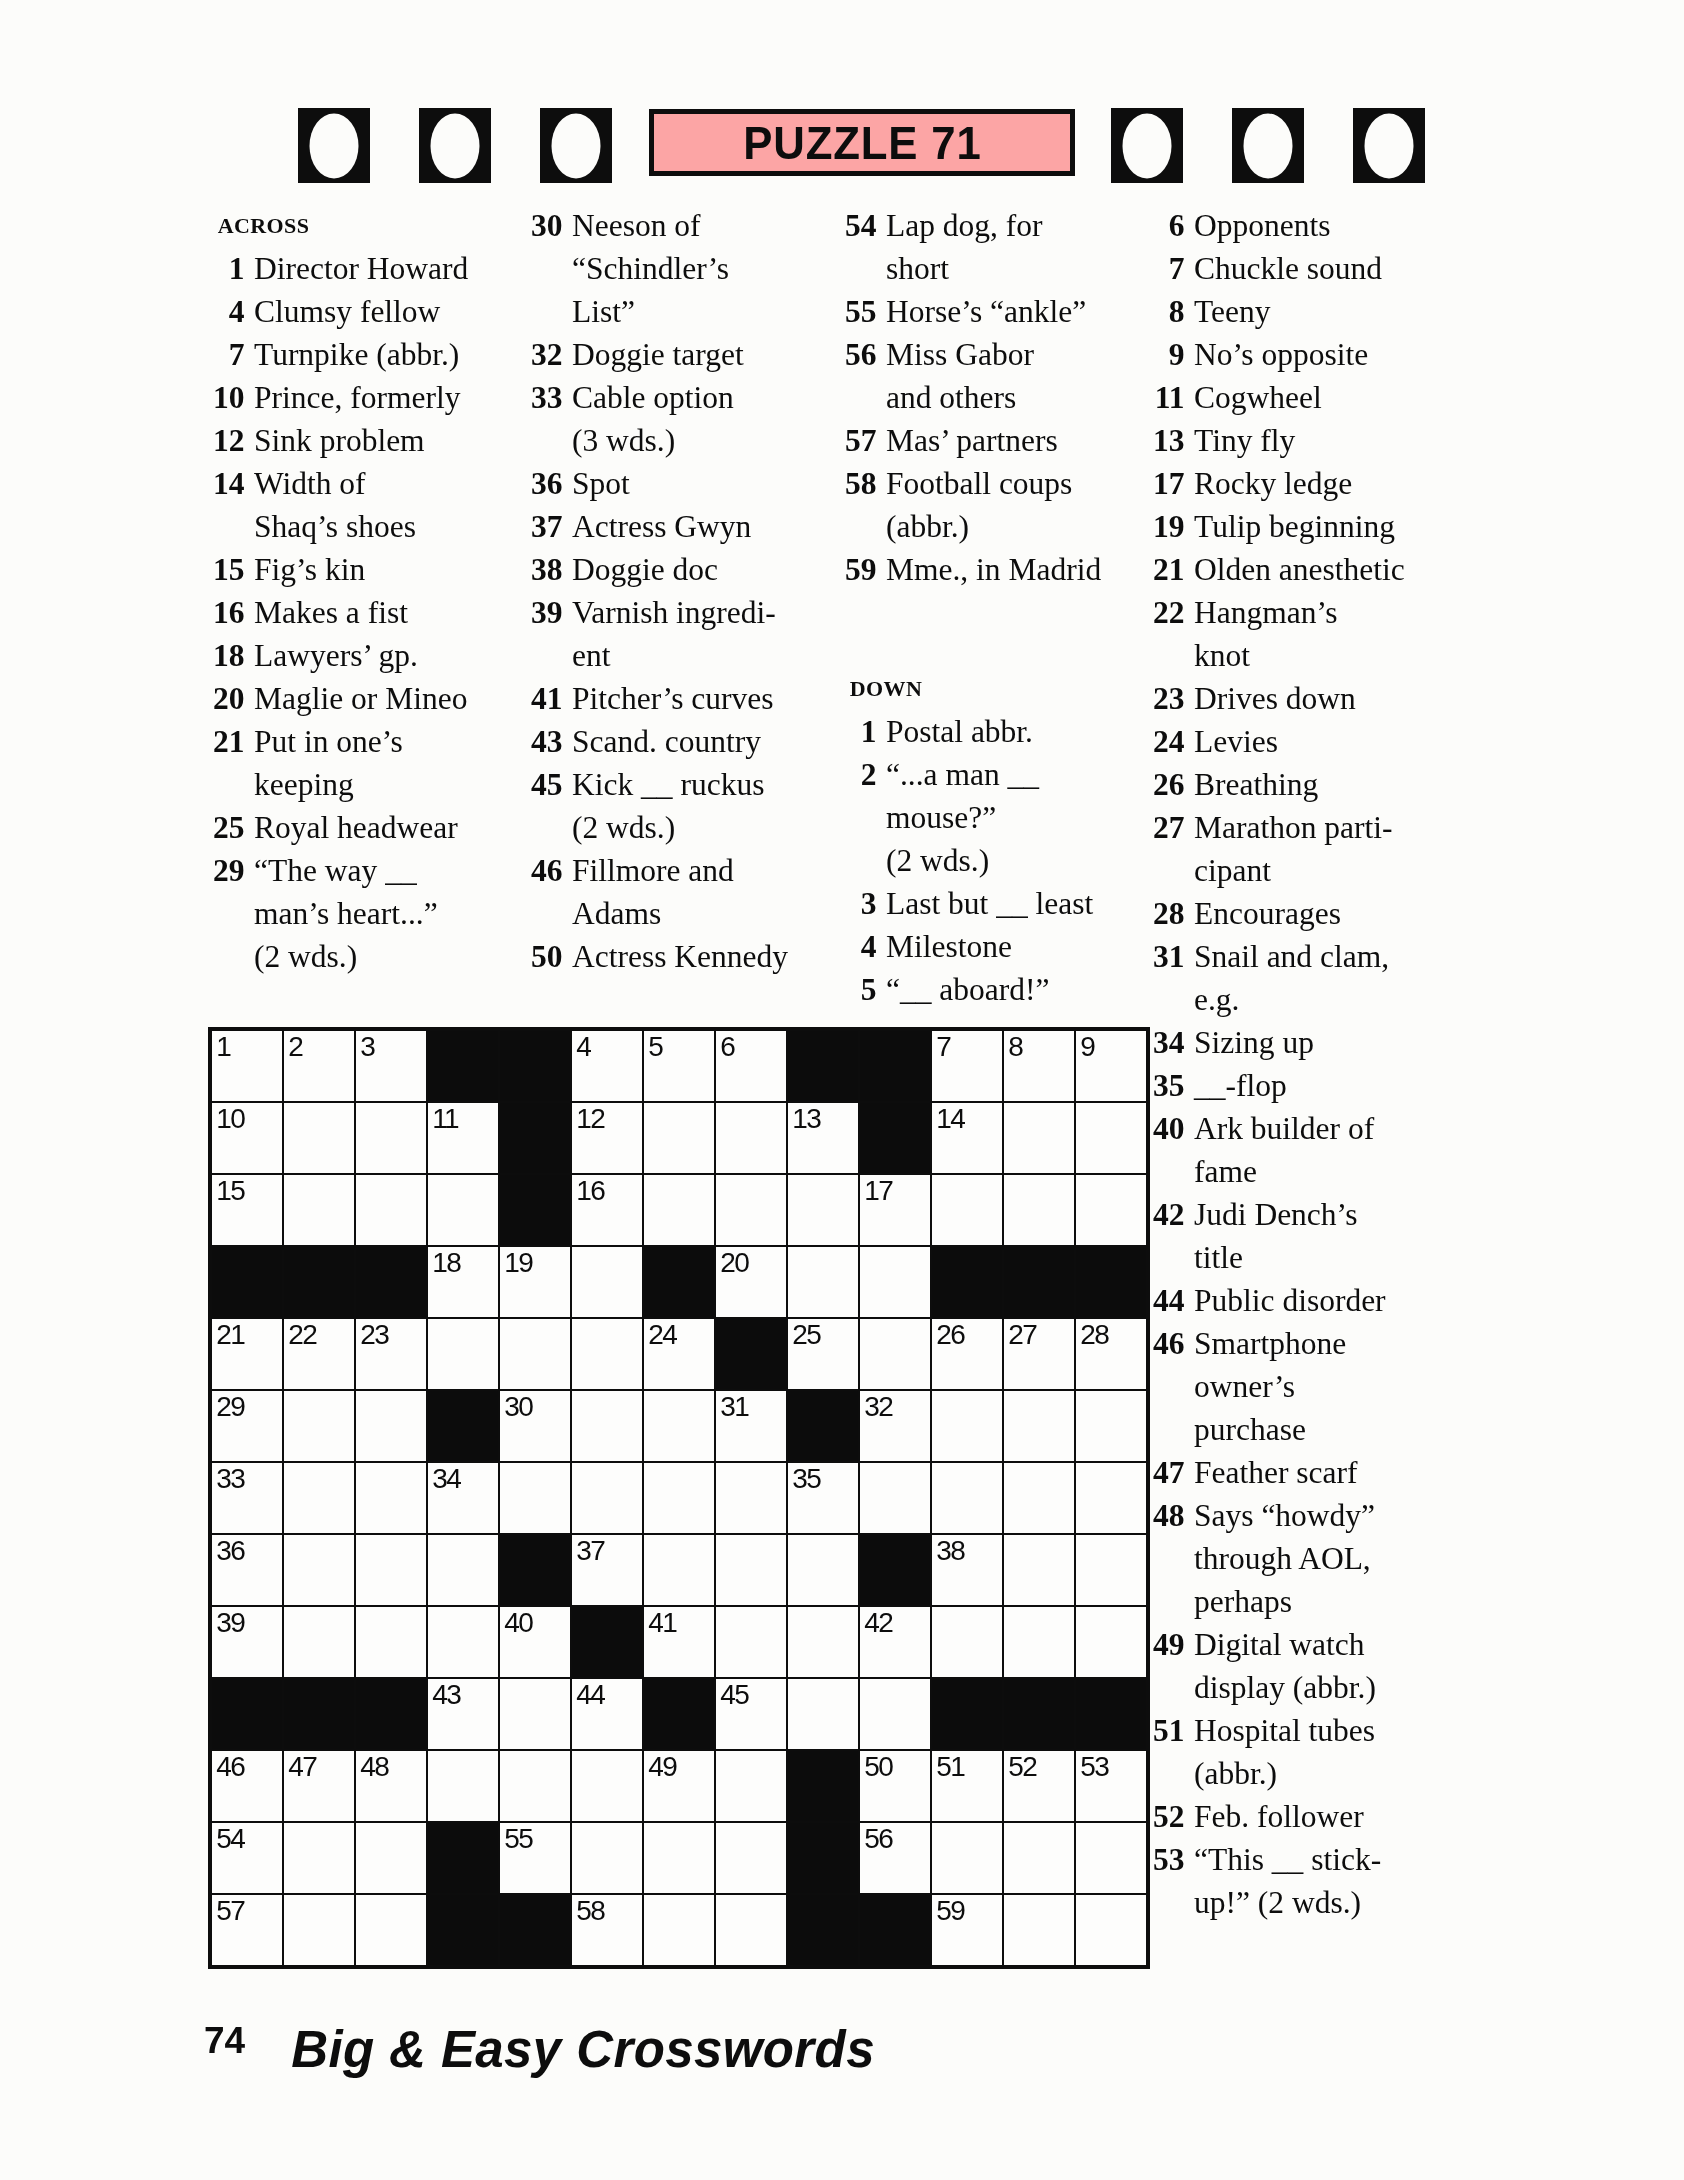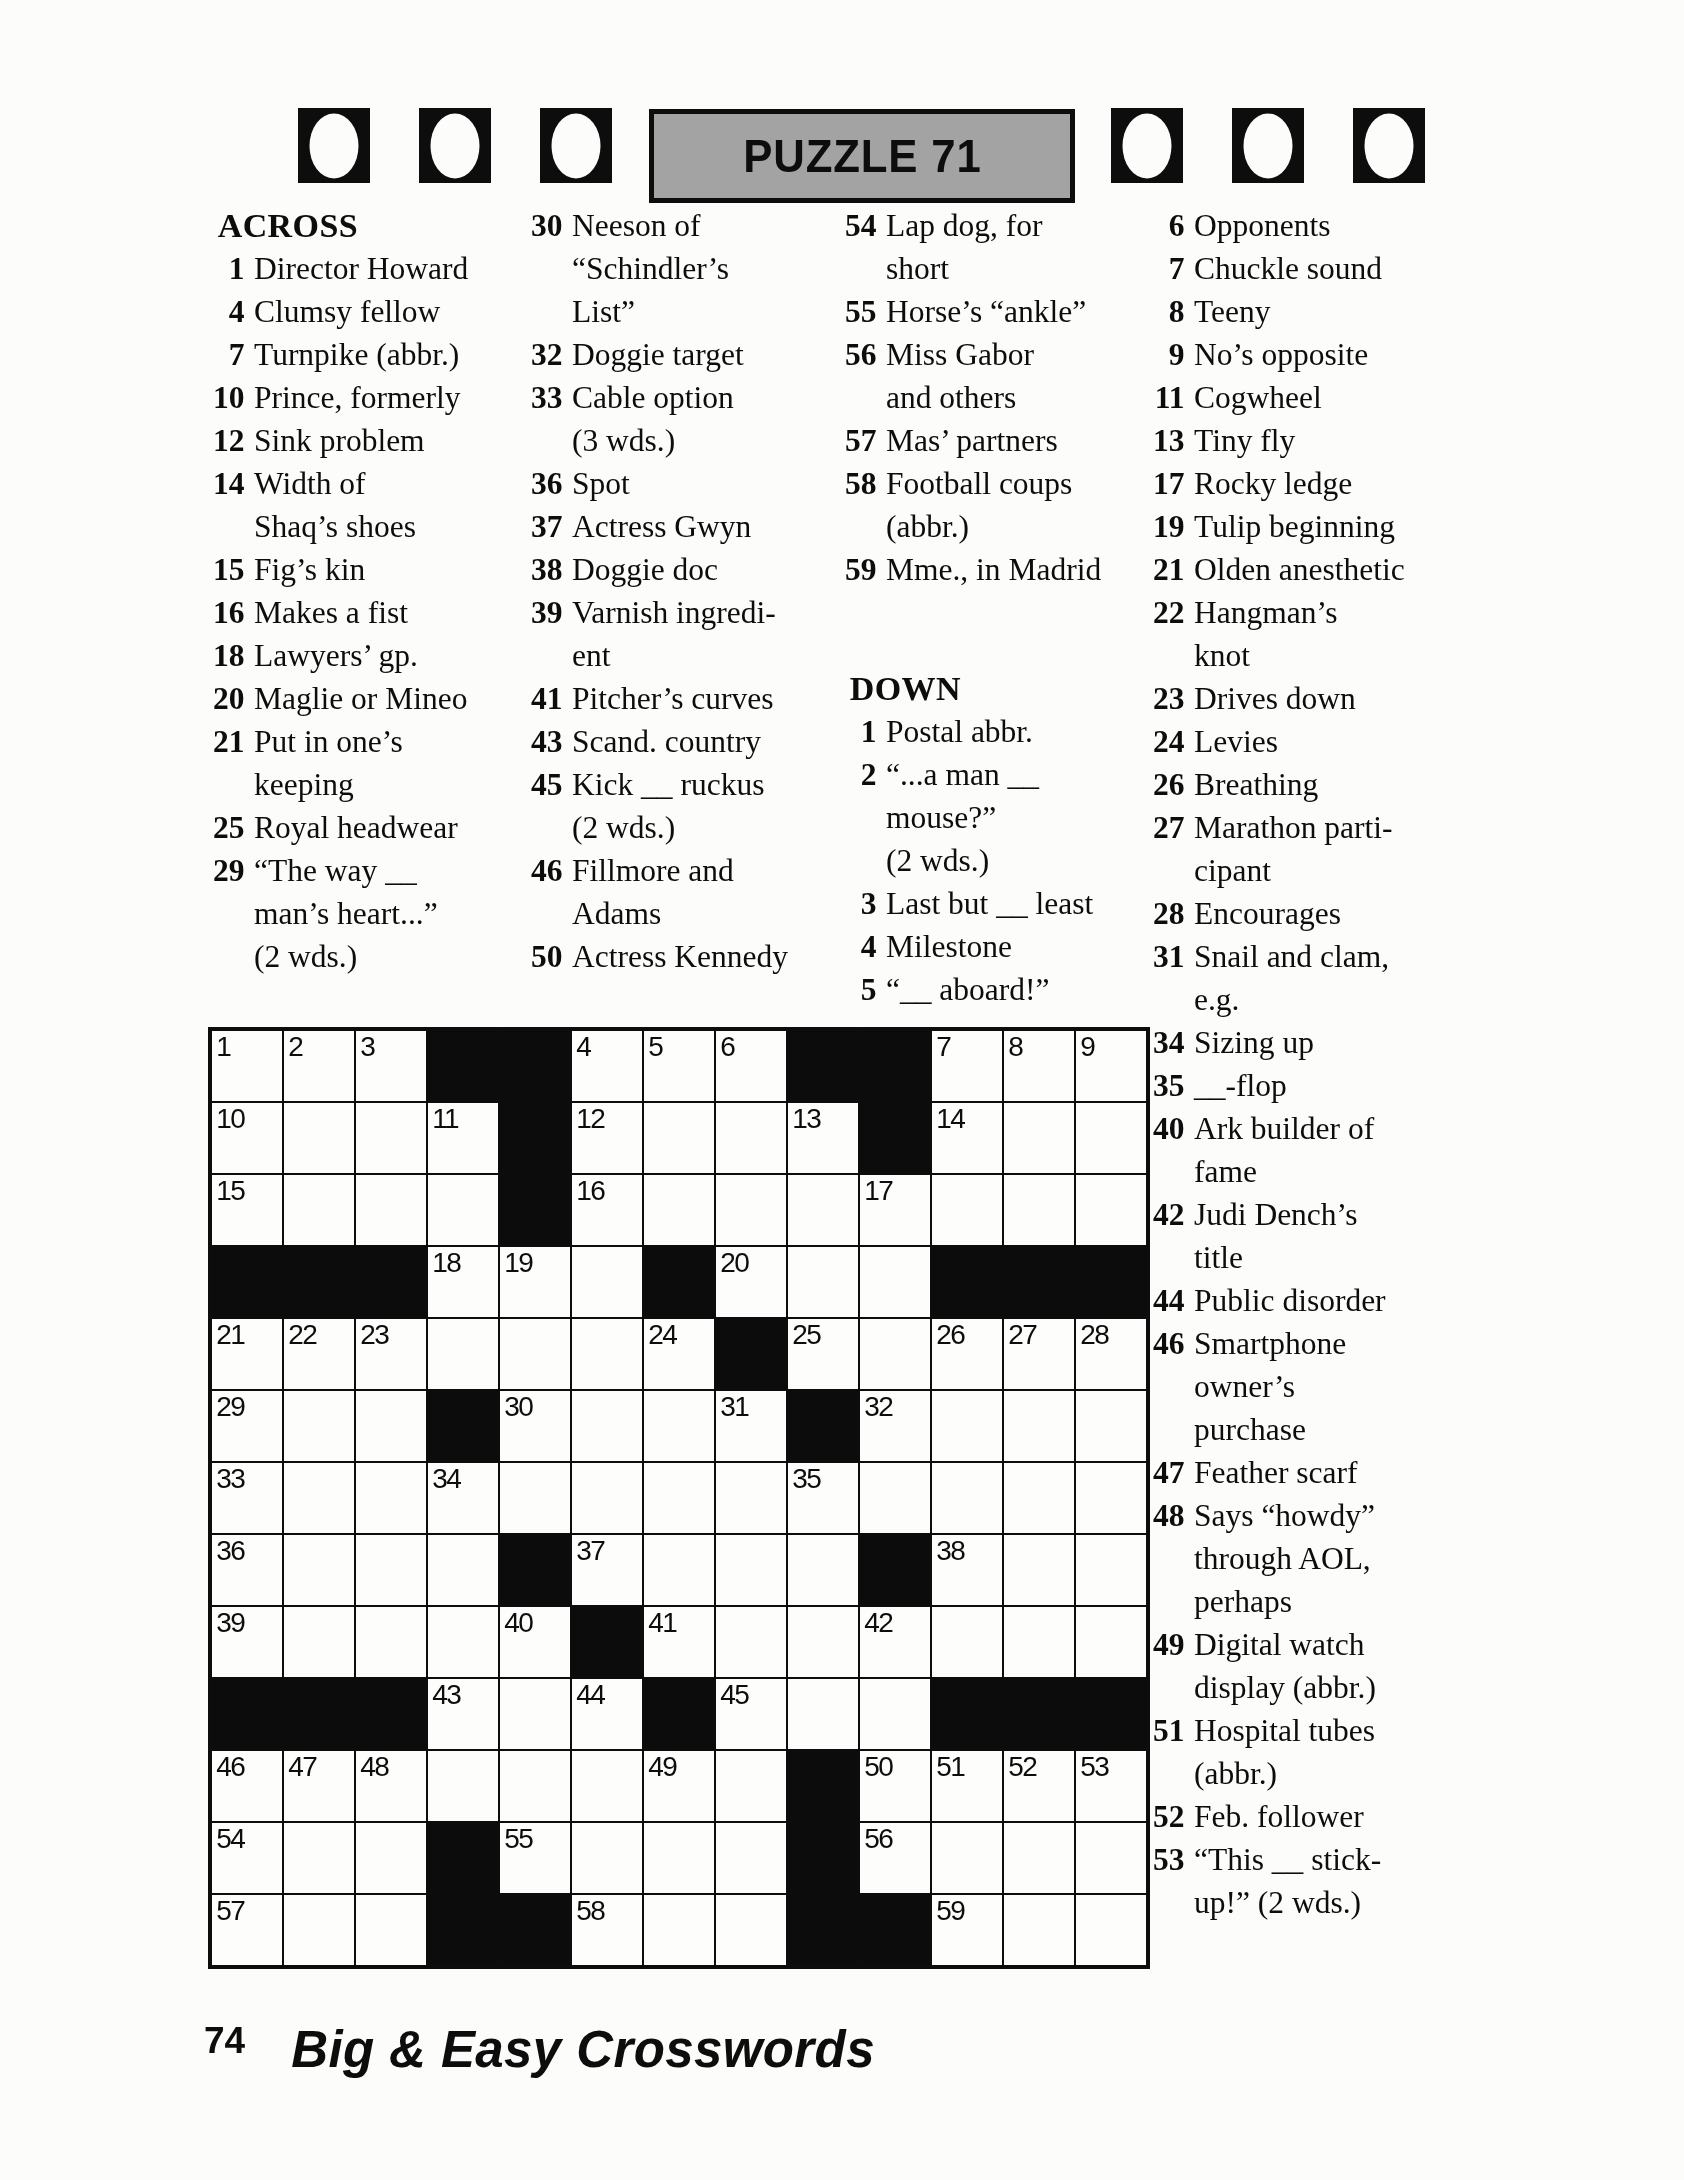--- a/index.html
+++ b/index.html
@@ -15,38 +15,38 @@
   .deco{position:absolute;top:108px;display:flex;gap:49px;}
   .deco-left{left:298px;}
   .deco-right{left:1111px;}
   .sq{position:relative;width:72px;height:75px;background:#0d0d0d;}
   .sq::after{
     content:"";position:absolute;left:50%;top:50%;
     width:49px;height:65px;background:#fcfcfa;border-radius:50%;
     transform:translate(-50%,-50%);
   }
   .title-box{
-    position:absolute;left:649px;top:109px;width:426px;height:94px;
+    position:absolute;left:649px;top:109px;width:426px;height:67px;
     border:5.1px solid #0d0d0d;box-sizing:border-box;
     display:flex;align-items:center;justify-content:center;
-    background:#a3a3a3;
+    background:#fca5a5;
   }
   .title-box .title{
     font-family:"Liberation Sans","DejaVu Sans",sans-serif;
     font-weight:700;font-size:46px;letter-spacing:0.9px;
     transform:scaleX(.95);white-space:nowrap;
   }
   
   .clue-col{position:absolute;top:204px;}
   #clue-col-1{left:210px;width:320px;}
   #clue-col-2{left:528px;width:317px;}
   #clue-col-3{left:842px;width:312px;}
   #clue-col-4{left:1150px;width:361px;}
   .sec-header{
-    font-weight:700;font-size:34px;line-height:43px;
+    font-weight:700;font-size:22px;line-height:43px;
     letter-spacing:0.4px;margin-left:7.7px;
   }
   .down-header{margin-top:76px;}
   .clue{display:flex;font-size:31.5px;line-height:43px;}
   .clue .num{
     flex:0 0 44px;box-sizing:border-box;
     text-align:right;padding-right:9.4px;font-weight:700;
   }
   .clue .txt{flex:1;white-space:pre-line;}
   

